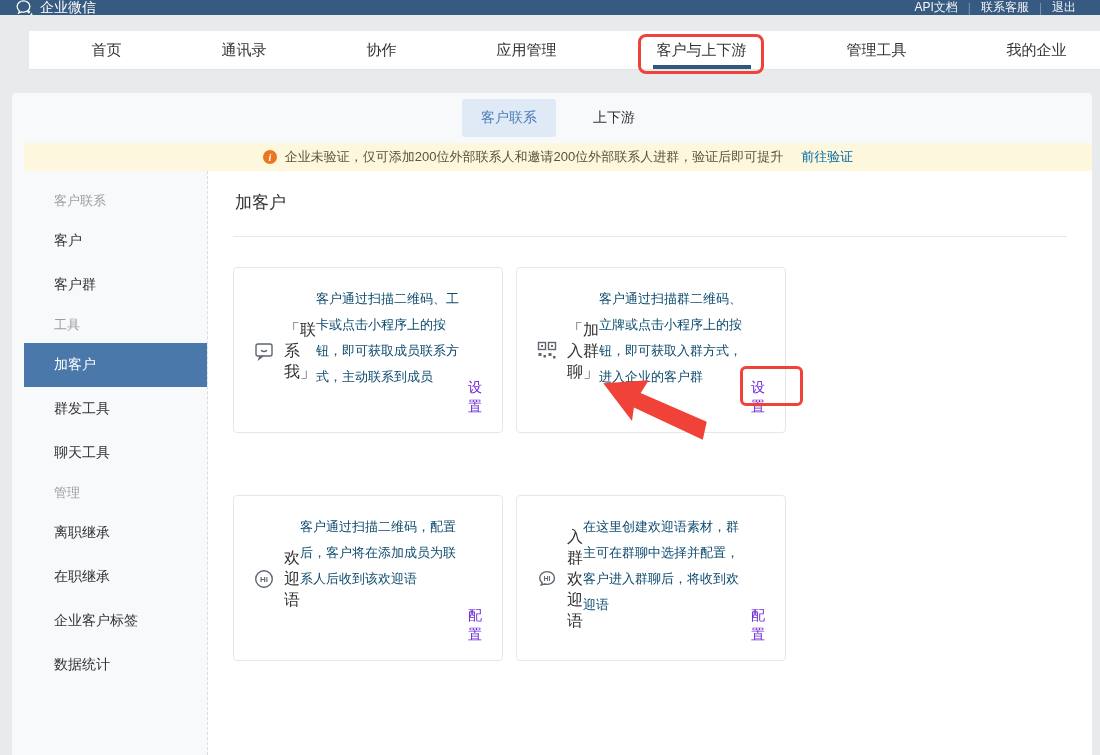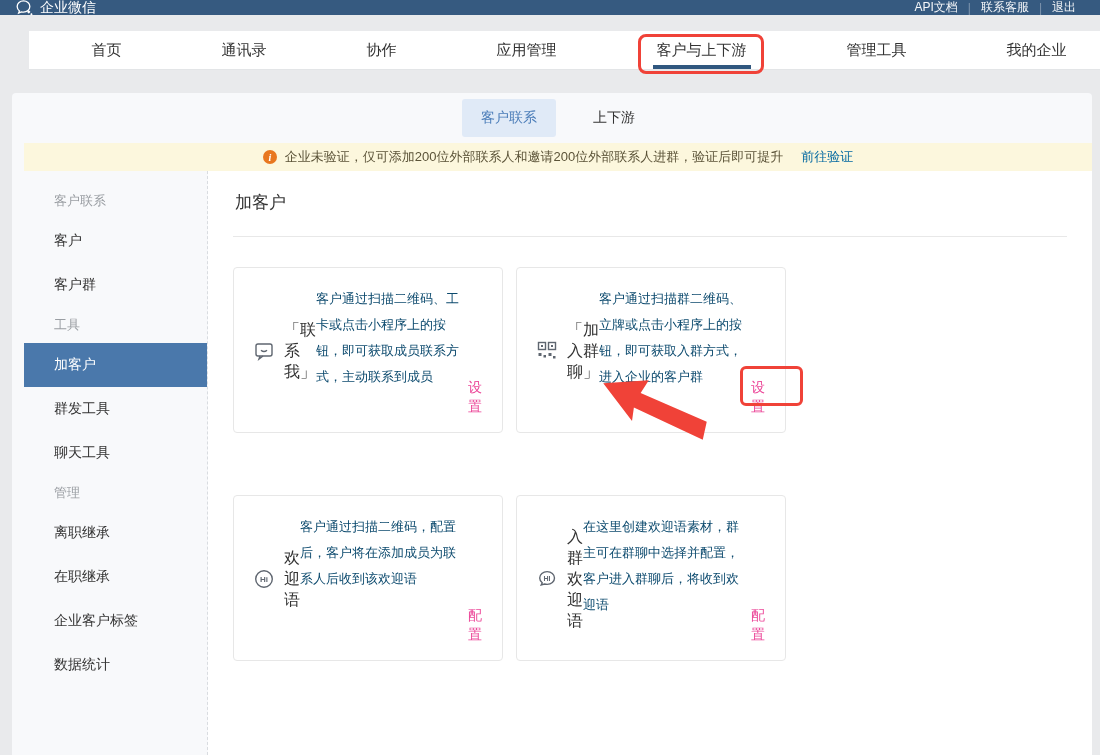--- a/index.html
+++ b/index.html
@@ -56,21 +56,21 @@
   .main { flex:1; background:#fff; padding:0 25px; overflow:hidden; }
   .page-title { font-size:17px; color:#333; padding:20px 0 22px 2px; border-bottom:1px solid #e8e8e8; }
   .cards { margin-top:30px; display:grid; grid-template-columns:270px 270px; column-gap:13px; row-gap:62px; }
   .card { width:270px; height:166px; background:#fff; border:1px solid #e7e7e7; border-radius:4px;
           padding:18px 20px 16px 20px; display:flex; }
   .card-head { display:flex; align-items:center; gap:10px; }
   .card-head svg { flex:0 0 auto; display:block; }
   .card-title { font-size:16px; color:#333; }
   .card-desc { font-size:13px; color:#0c4a6e; line-height:26px; }
   .link-wrap { position:relative; margin-top:auto; width:max-content; }
-  .card-link { font-size:14px; color:#ec4899; cursor:pointer; }
+  .card-link { font-size:14px; color:#6d28d9; cursor:pointer; }
   .link-annot { position:absolute; left:-11px; top:-12px; width:63px; height:40px;
           border:3px solid #f04238; border-radius:6px; pointer-events:none; z-index:30; }
 
   
   .annot-arrow { position:absolute; left:594px; top:372px; z-index:31; pointer-events:none; }
 </style>
 </head>
 <body>
 
 <div class="topbar">

